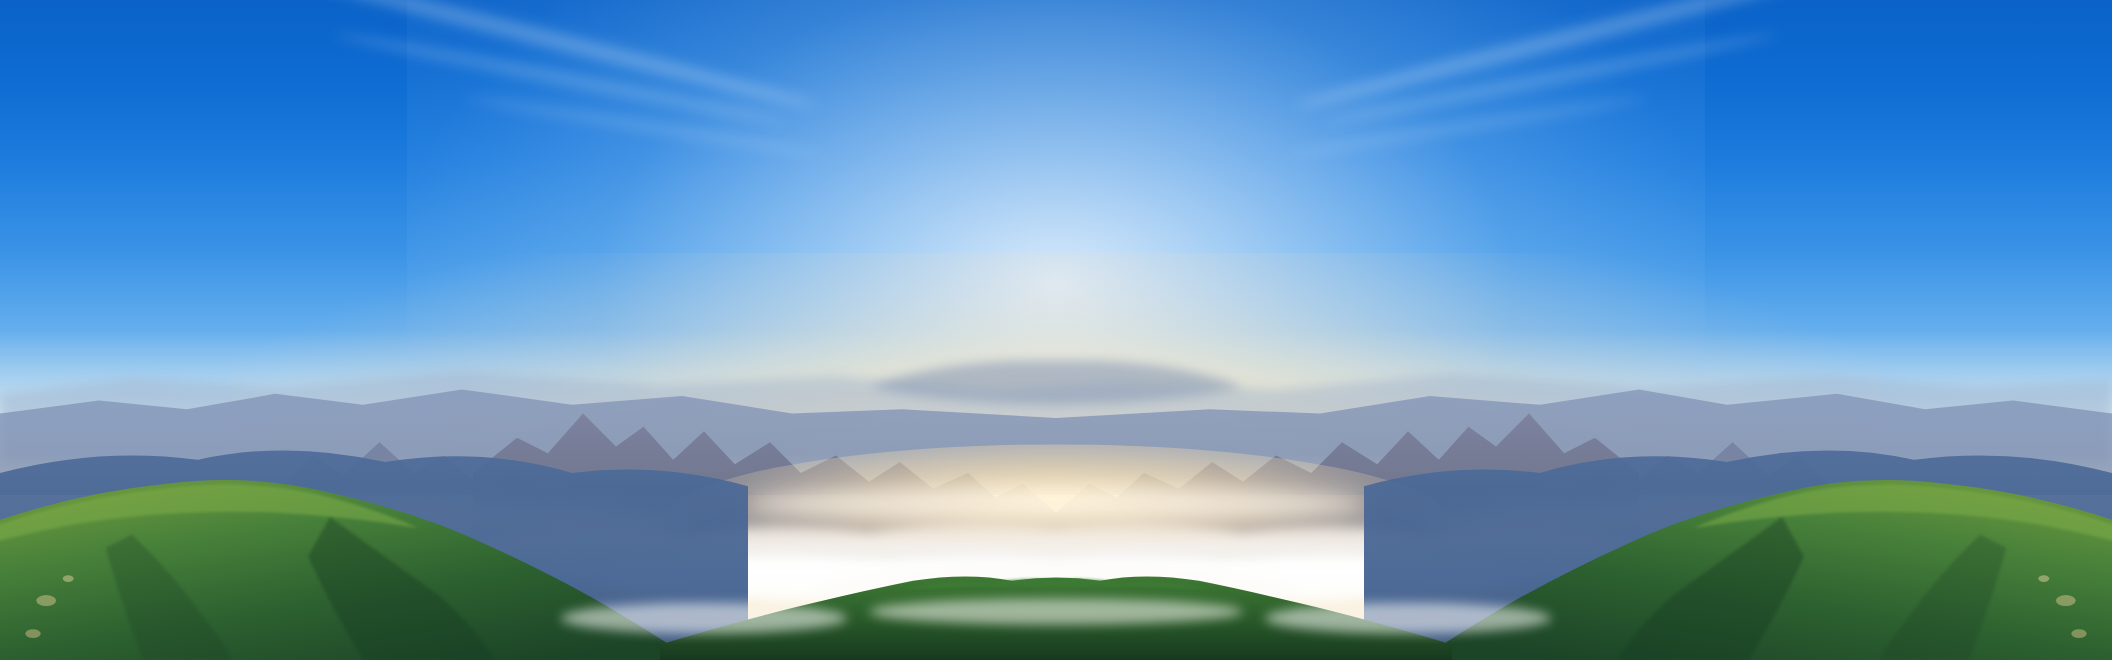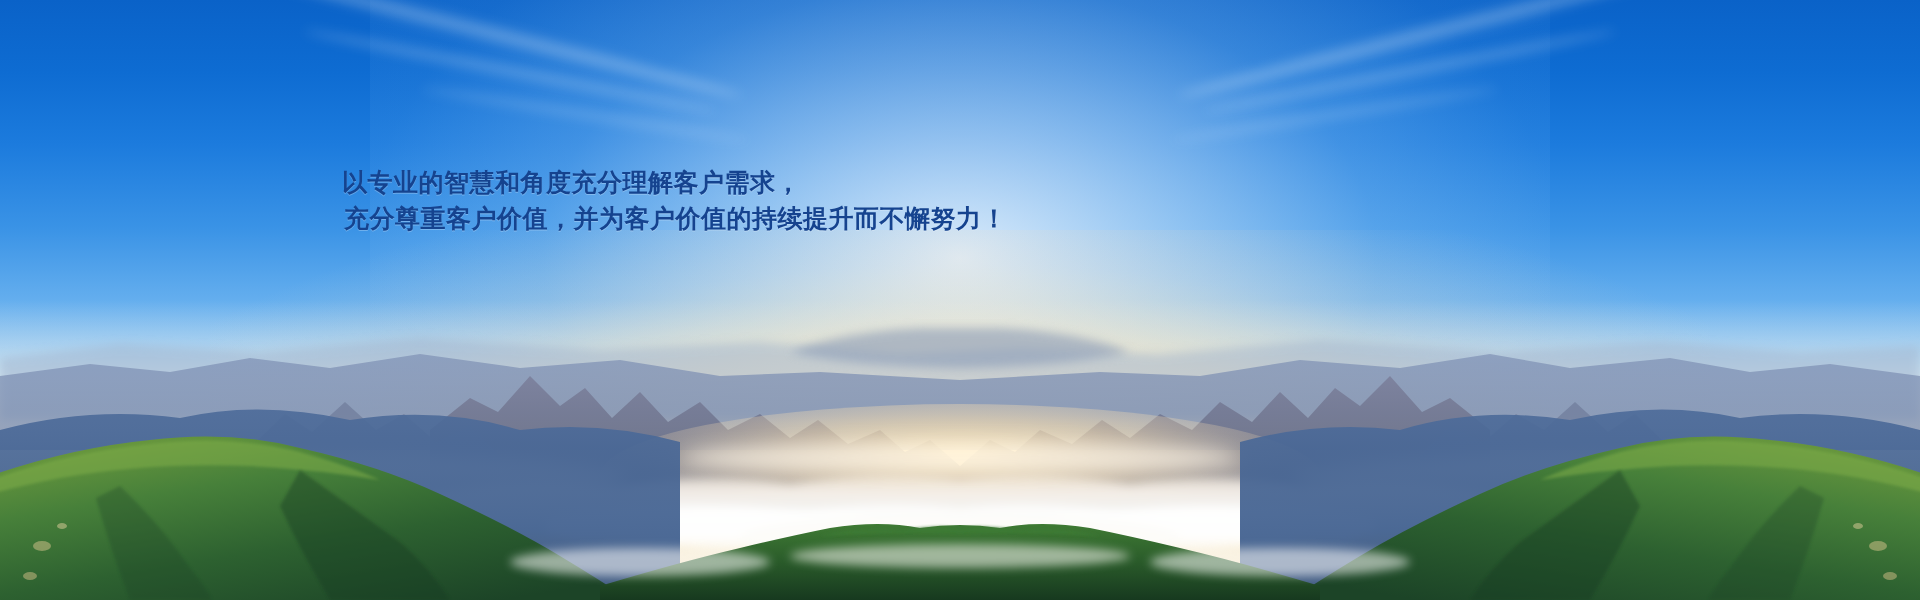--- a/index.html
+++ b/index.html
@@ -136,24 +136,20 @@
   <div class="cirrus c1"></div>
   <div class="cirrus c2"></div>
   <div class="cirrus c3"></div>
   <div class="cirrus c4"></div>
   <div class="cirrus c5"></div>
   <div class="cirrus c6"></div>
 
   <div class="haze-band"></div>
   <div class="sun-glow-horizon"></div>
 
-  <div class="headline">
-    <div class="line l1">以专业的智慧和角度充分理解客户需求，</div>
-    <div class="line l2">充分尊重客户价值，并为客户价值的持续提升而不懈努力！</div>
-  </div>
 
   <div class="landscape">
     <svg viewBox="0 0 1920 320" preserveAspectRatio="none" xmlns="http://www.w3.org/2000/svg">
       <defs>
         <linearGradient id="gDistant" x1="0" y1="0" x2="0" y2="1">
           <stop offset="0%" stop-color="#93A6C4"></stop>
           <stop offset="60%" stop-color="#7E93B6"></stop>
           <stop offset="100%" stop-color="#8FA3BE"></stop>
         </linearGradient>
         <linearGradient id="gFarRidge" x1="0" y1="0" x2="0" y2="1">

